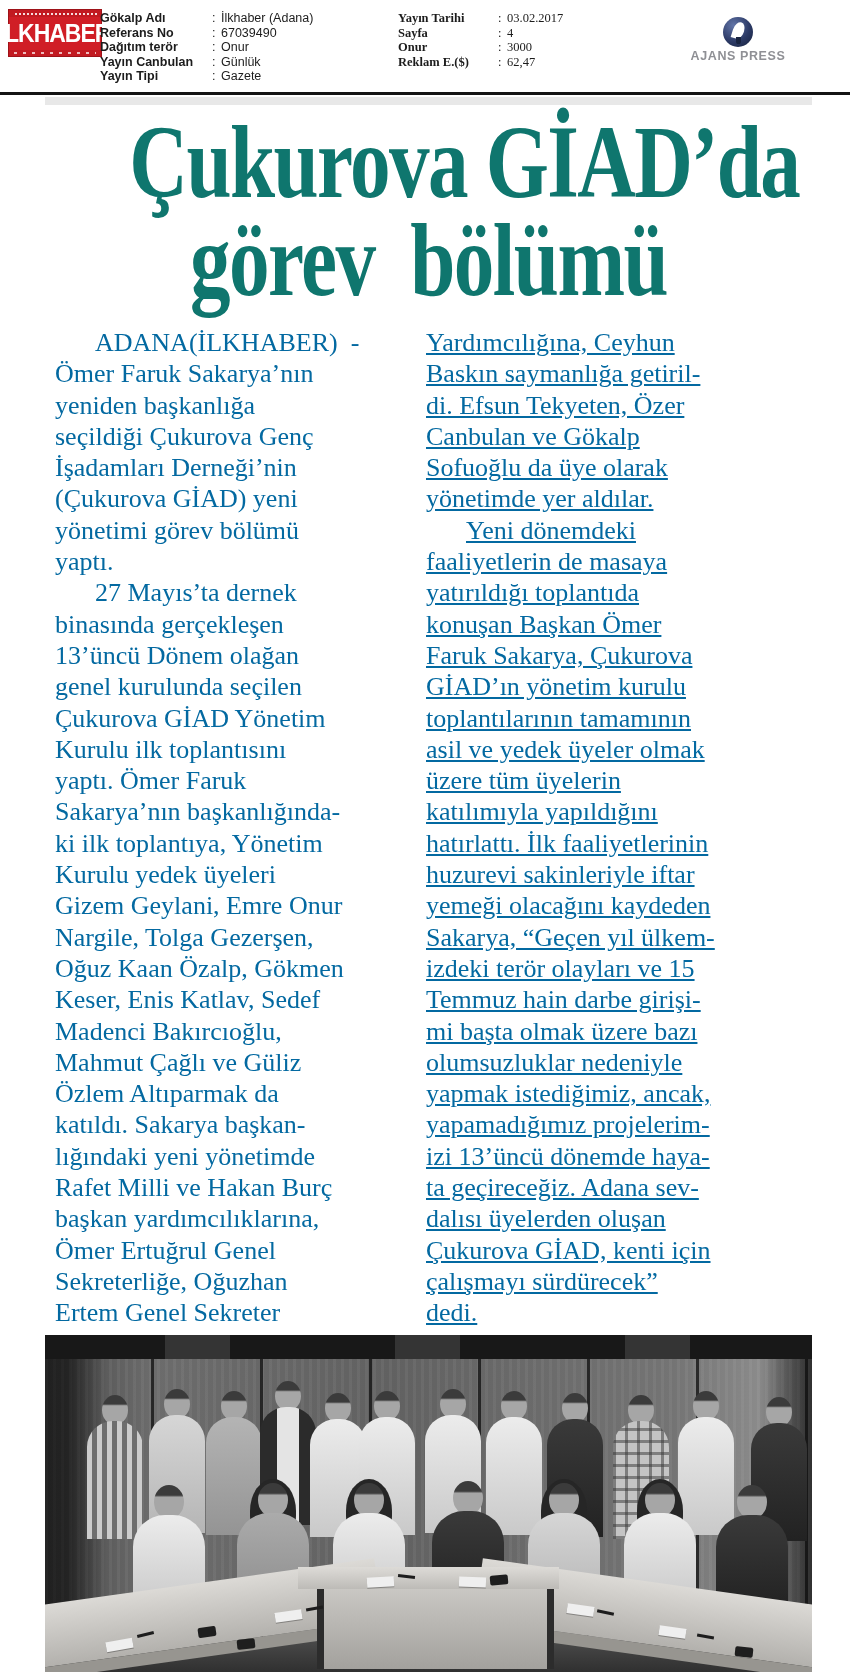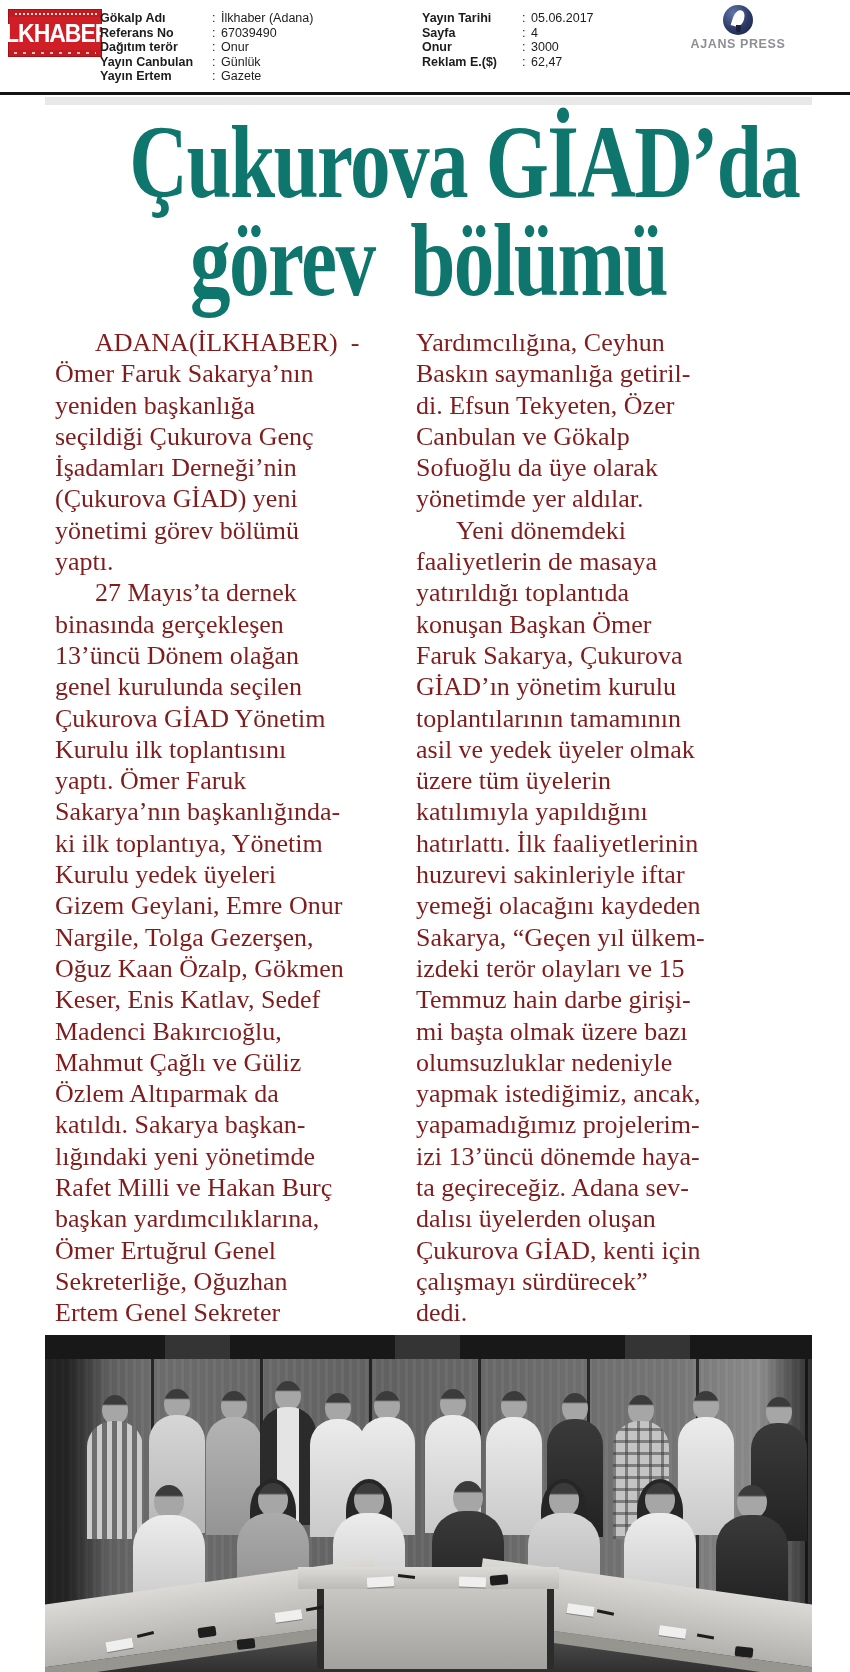--- a/index.html
+++ b/index.html
@@ -14,49 +14,49 @@
   .logo-strip::after{content:"";position:absolute;left:6px;right:4px;top:2.5px;height:2px;
         background:repeating-linear-gradient(90deg,rgba(255,255,255,.85) 0 2px,transparent 2px 4px);}
   .logo-main{flex:1;display:flex;align-items:center;justify-content:center;color:#fff;
         font-weight:bold;font-size:23px;letter-spacing:-1px;transform:scaleY(1.12);}
   .logo-bottom{height:6px;background:#c21a21;position:relative;}
   .logo-bottom::after{content:"";position:absolute;left:5px;right:5px;top:2px;height:1.5px;
         background:repeating-linear-gradient(90deg,rgba(255,255,255,.7) 0 3px,transparent 3px 9px);}
 
   .meta{position:absolute;top:11px;font-size:12.5px;line-height:14.6px;color:#1c1c1c;}
   .meta-left{left:100px;}
-  .meta-right{left:422px;}
+  .meta-right{left:398px;font-family:Liberation Serif, serif;}
   .meta-row{display:flex;white-space:nowrap;}
   .meta-label{font-weight:bold;width:112px;}
   .meta-right .meta-label{width:100px;}
   .meta-colon{width:9px;}
-  .agency{position:absolute;right:52px;top:5px;width:120px;text-align:center;}
+  .agency{position:absolute;right:52px;top:17px;width:120px;text-align:center;}
   .agency-sphere{width:30px;height:30px;border-radius:50%;margin:0 auto;position:relative;
         background:radial-gradient(circle at 35% 28%,#6275a8,#2c3a66 55%,#18233f 95%);}
   .agency-sphere::after{content:"";position:absolute;left:10px;top:5px;width:11px;height:17px;
         background:#fff;border-radius:55% 45% 50% 0;transform:rotate(18deg);}
   .agency-sphere::before{content:"";position:absolute;left:13px;top:20px;width:5px;height:7px;
         background:#18233f;border-radius:0 0 40% 40%;z-index:2;}
   .agency-text{margin-top:2px;color:#8f9095;font-weight:bold;font-size:12.5px;letter-spacing:.6px;}
 
   .divider{width:850px;height:3px;background:#141414;}
   .scan-strip{margin:2px 0 0 45px;width:767px;height:8px;background:#e8e8e8;}
 
   
   .content{width:767px;margin-left:45px;}
   .headline{margin-top:8px;text-align:center;font-family:"Liberation Serif",serif;
         font-weight:bold;color:#0f766e;font-size:104px;line-height:98px;letter-spacing:-2px;}
   .hl-line{display:block;transform:scaleX(0.78);transform-origin:50% 50%;white-space:nowrap;}
   .hl-line2{word-spacing:22px;}
 
   .columns{display:flex;margin-top:18px;font-family:"Liberation Serif",serif;
-        font-size:26px;line-height:31.3px;color:#7f1d1d;}
+        font-size:26px;line-height:31.3px;color:#0369a1;}
   .col{width:345px;white-space:pre;}
   .col-left{margin-left:10px;}
-  .col-right{margin-left:16px;}
+  .col-right{margin-left:26px;text-decoration:underline;}
   .para{margin:0;}
   .para.indent{text-indent:40px;}
 
   
   .photo{position:relative;margin-top:6px;width:767px;height:339px;overflow:hidden;background:#666;}
   .photo-top{position:absolute;left:0;top:0;right:0;height:24px;z-index:1;
         background:repeating-linear-gradient(90deg,#181818 0 120px,#343434 120px 185px,#181818 185px 230px);}
   .panels{position:absolute;left:0;top:22px;right:0;bottom:0;
         background:
           repeating-linear-gradient(90deg,transparent 0 106px,rgba(15,15,15,.75) 106px 109px),
@@ -130,30 +130,30 @@
           <span class="meta-label">Dağıtım terör</span>
           <span class="meta-colon">:</span>
           <span class="meta-value">Onur</span>
         </div>
         <div class="meta-row">
           <span class="meta-label">Yayın Canbulan</span>
           <span class="meta-colon">:</span>
           <span class="meta-value">Günlük</span>
         </div>
         <div class="meta-row">
-          <span class="meta-label">Yayın Ertem</span>
+          <span class="meta-label">Yayın Tipi</span>
           <span class="meta-colon">:</span>
           <span class="meta-value">Gazete</span>
         </div>
       </div>
     <div class="meta meta-right" id="meta-right">
         <div class="meta-row">
           <span class="meta-label">Yayın Tarihi</span>
           <span class="meta-colon">:</span>
-          <span class="meta-value">05.06.2017</span>
+          <span class="meta-value">03.02.2017</span>
         </div>
         <div class="meta-row">
           <span class="meta-label">Sayfa</span>
           <span class="meta-colon">:</span>
           <span class="meta-value">4</span>
         </div>
         <div class="meta-row">
           <span class="meta-label">Onur</span>
           <span class="meta-colon">:</span>
           <span class="meta-value">3000</span>

